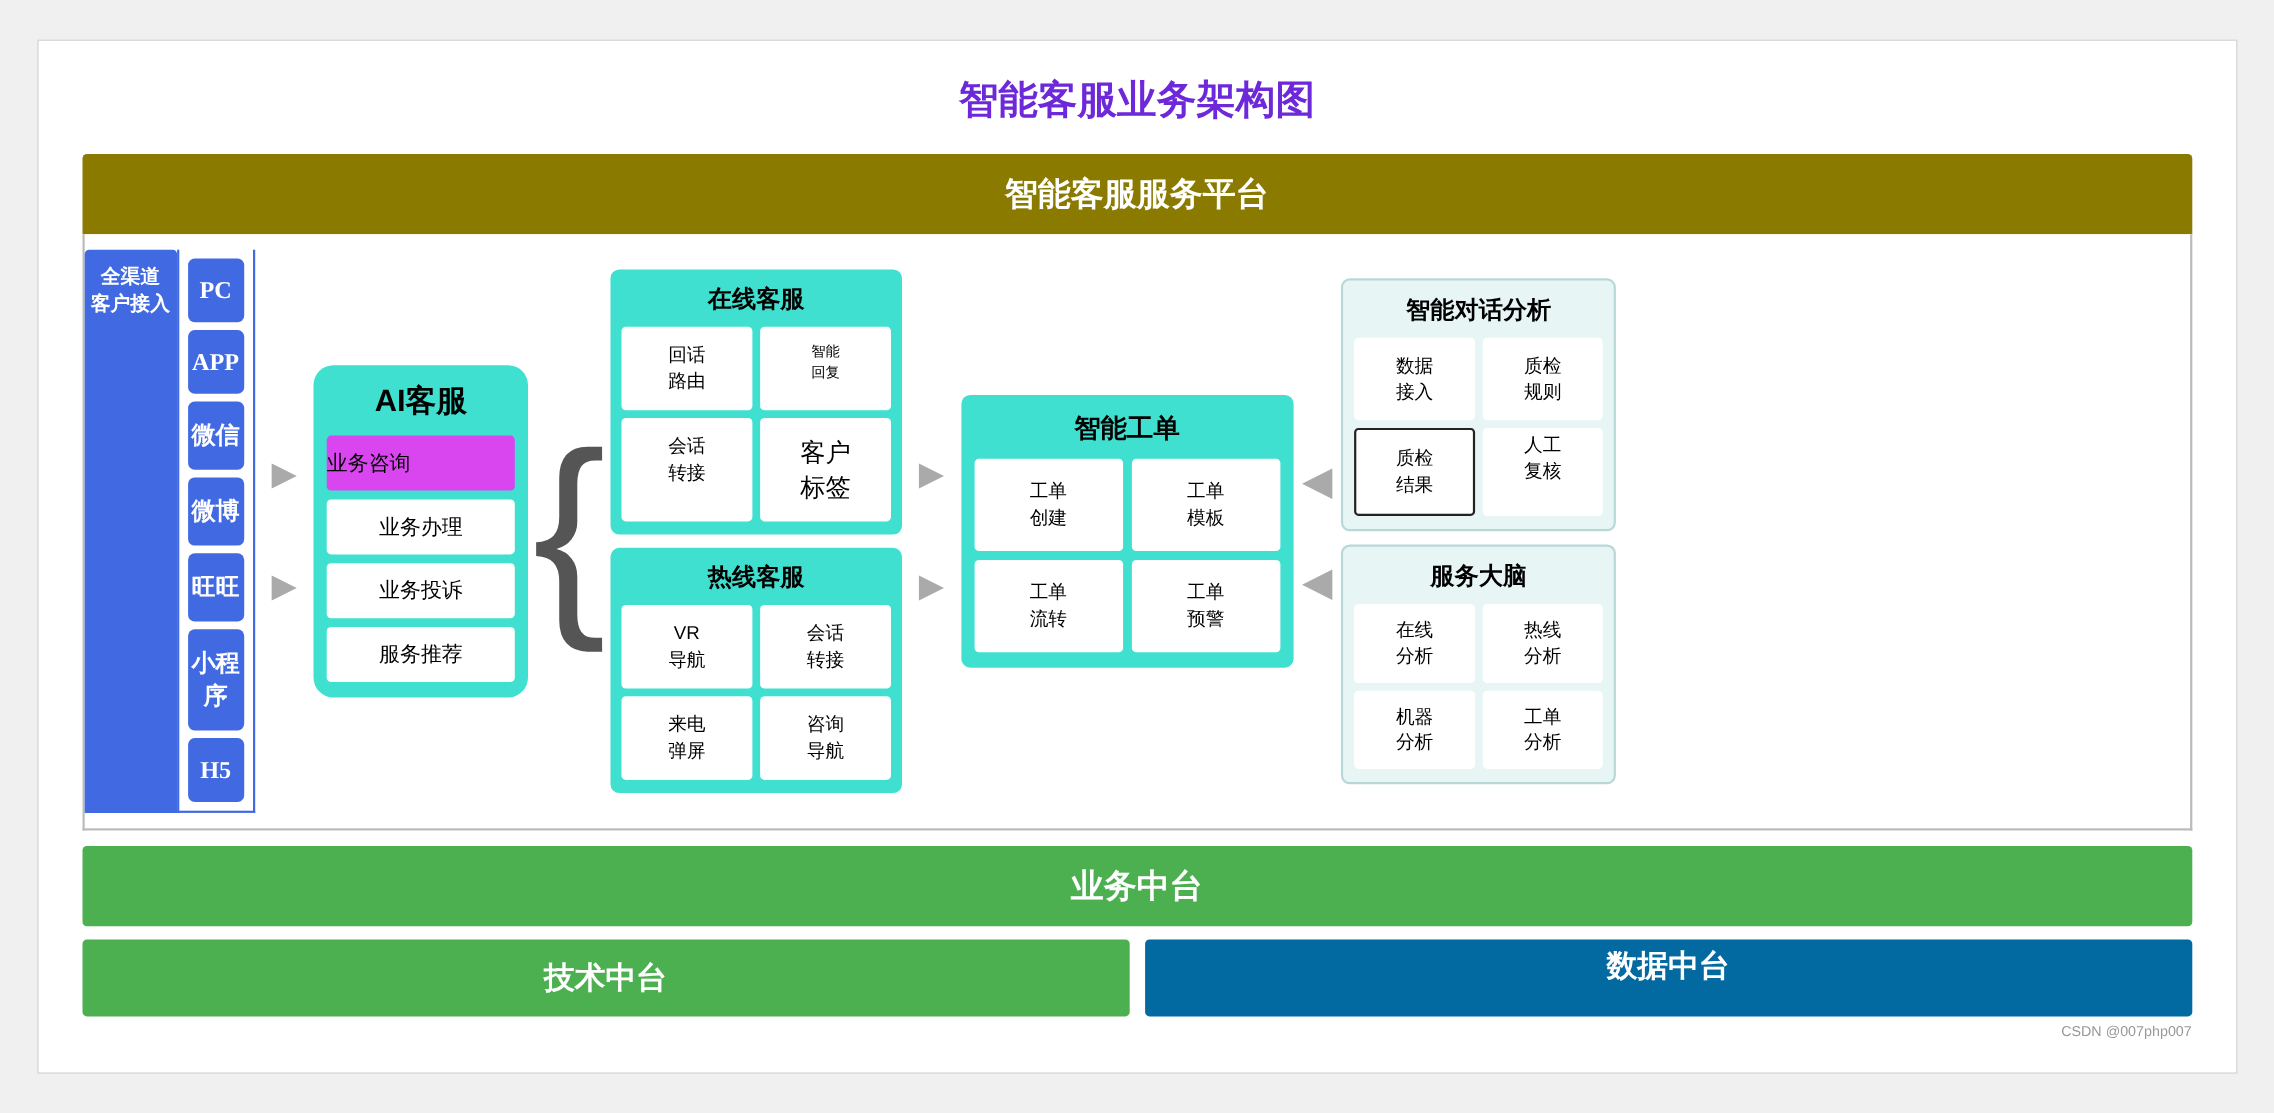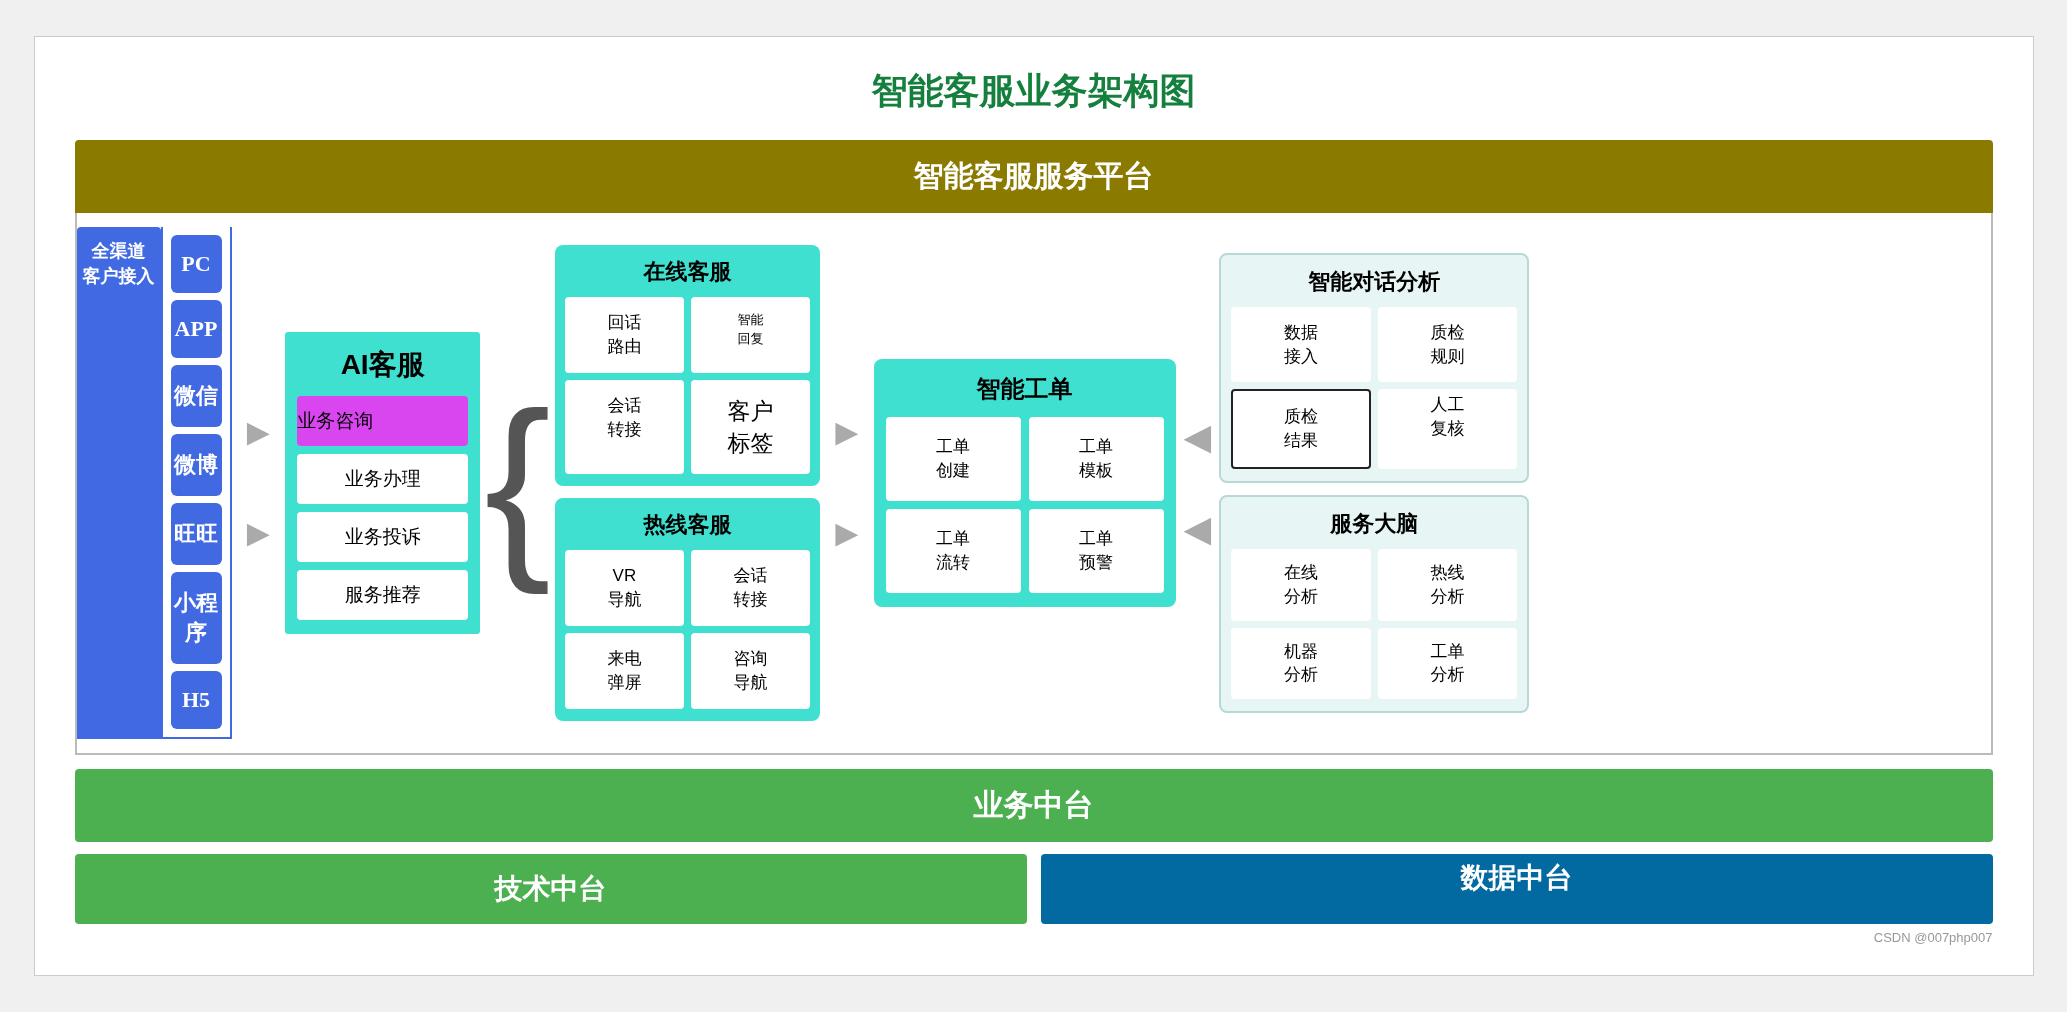--- a/index.html
+++ b/index.html
@@ -16,21 +16,21 @@
       background: #fff;
       width: 2000px;
       padding: 30px 40px 30px 40px;
       border: 1px solid #ccc;
     }
     .main-title {
       text-align: center;
       font-size: 36px;
       font-weight: bold;
       margin-bottom: 24px;
-      color: #15803d;
+      color: #6d28d9;
     }
     .platform-bar {
       background: #8B7A00;
       color: #fff;
       font-size: 30px;
       font-weight: bold;
       text-align: center;
       padding: 16px 0;
       margin-bottom: 0;
       border-radius: 4px 4px 0 0;
@@ -73,21 +73,21 @@
         <div class="left-channel-item">小程序</div>
         <div class="left-channel-item">H5</div>
       </div>
     </div>
 
     <div style="display:flex;flex-direction:column;gap:58px;align-items:center;flex-shrink:0;">
       <div style="font-size:38px;color:#aaa;">►</div>
       <div style="font-size:38px;color:#aaa;">►</div>
     </div>
 
-    <div style="background:#40E0D0;border-radius:3px;padding:14px 12px;width:195px;flex-shrink:0;align-self:center;">
+    <div style="background:#40E0D0;border-radius:18px;padding:14px 12px;width:195px;flex-shrink:0;align-self:center;">
       <div style="font-size:28px;font-weight:bold;text-align:center;margin-bottom:12px;">AI客服</div>
       <div style="background:#d946ef;border-radius:4px;font-size:19px;padding:12px 0;margin-bottom:8px;">业务咨询</div>
       <div style="background:#fff;border-radius:4px;font-size:19px;text-align:center;padding:12px 0;margin-bottom:8px;">业务办理</div>
       <div style="background:#fff;border-radius:4px;font-size:19px;text-align:center;padding:12px 0;margin-bottom:8px;">业务投诉</div>
       <div style="background:#fff;border-radius:4px;font-size:19px;text-align:center;padding:12px 0;">服务推荐</div>
     </div>
 
     <div style="font-size:200px;color:#555;font-weight:100;line-height:1;display:flex;align-items:center;flex-shrink:0;margin:0 -4px;">{</div>
 
     <div style="display:flex;flex-direction:column;gap:12px;flex-shrink:0;">
@@ -126,21 +126,21 @@
         <div style="background:#fff;border-radius:4px;font-size:17px;text-align:center;padding:18px 6px;line-height:1.4;">工单<br>流转</div>
         <div style="background:#fff;border-radius:4px;font-size:17px;text-align:center;padding:18px 6px;line-height:1.4;">工单<br>预警</div>
       </div>
     </div>
 
     <div style="display:flex;flex-direction:column;gap:50px;align-items:center;flex-shrink:0;">
       <div style="font-size:36px;color:#aaa;">◀</div>
       <div style="font-size:36px;color:#aaa;">◀</div>
     </div>
 
-    <div style="display:flex;flex-direction:column;gap:12px;flex-shrink:0;width:310px;">
+    <div style="display:flex;flex-direction:column;gap:12px;flex-shrink:0;width:250px;">
 
       <div style="background:#E8F5F5;border:2px solid #b8d8d8;border-radius:8px;padding:12px 10px;">
         <div style="font-size:22px;font-weight:bold;text-align:center;margin-bottom:10px;">智能对话分析</div>
         <div style="display:grid;grid-template-columns:1fr 1fr;gap:7px;">
           <div style="background:#fff;border-radius:4px;font-size:17px;text-align:center;padding:14px 6px;line-height:1.4;">数据<br>接入</div>
           <div style="background:#fff;border-radius:4px;font-size:17px;text-align:center;padding:14px 6px;line-height:1.4;">质检<br>规则</div>
           <div style="background:#fff;border:2.5px solid #222;border-radius:4px;font-size:17px;text-align:center;padding:14px 6px;line-height:1.4;">质检<br>结果</div>
           <div style="background:#fff;border-radius:4px;font-size:17px;text-align:center;padding:4px 6px;line-height:1.4;">人工<br>复核</div>
         </div>
       </div>

